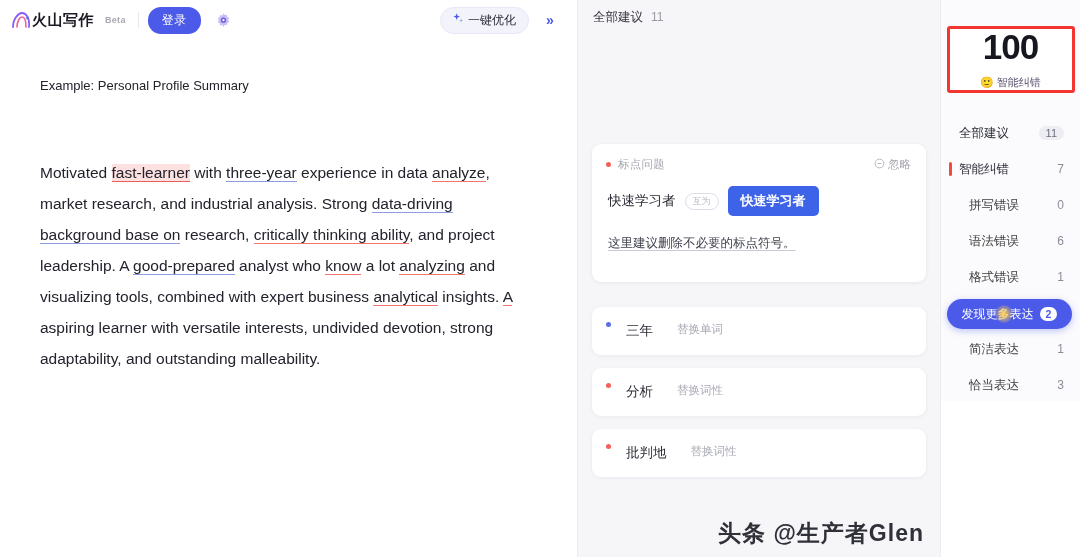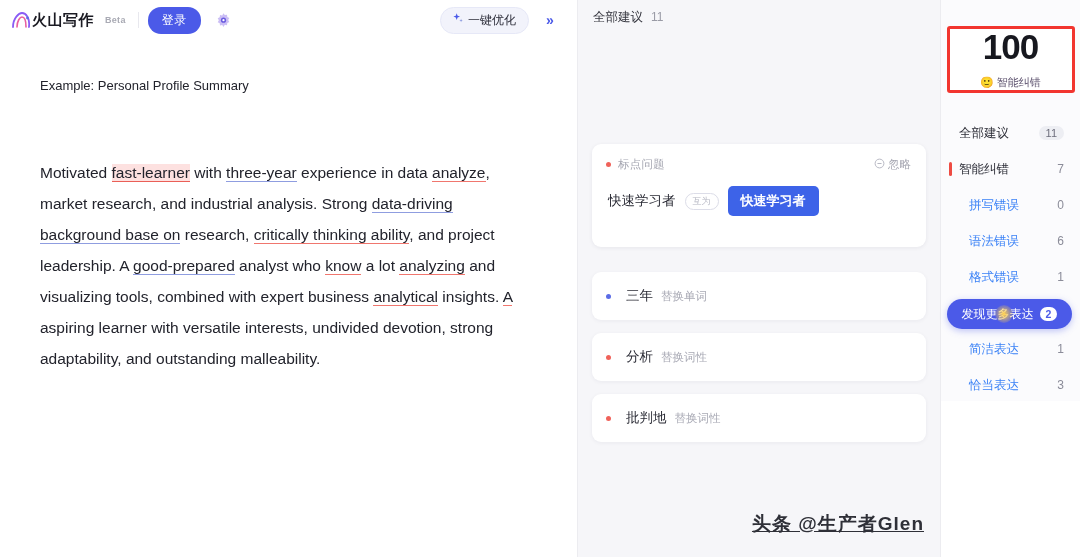--- a/index.html
+++ b/index.html
@@ -147,33 +147,32 @@
     font-size: 12px; color: #77788a;
     display: flex; align-items: center; gap: 4px;
     padding-left: 2px; cursor: pointer;
   }
 
   .sugg-row {
     background: #fff; border-radius: 9px;
     padding: 15px 15px 15px 14px;
     box-shadow: 0 1px 4px rgba(28,30,60,.06);
     margin-bottom: 13px;
-    display: flex; align-items: center; gap: 8px;
+    display: flex; gap: 8px;
     cursor: pointer;
   }
   .row-word { font-size: 13.5px; color: #2a2b35; }
-  .row-kind { font-size: 11.5px; color: #a9aab5; }
+  .row-kind { font-size: 11.5px; color: #a9aab5; margin-left: 16px; }
 
   
   .watermark {
-    position: absolute; right: 16px; bottom: 20px;
-    font-size: 19px; font-weight: 700; color: #2f3038;
+    position: absolute; right: 16px; bottom: 8px;
+    font-size: 23px; font-weight: 700; color: #2f3038;
     letter-spacing: 1px; z-index: 45;
     font-family: "Liberation Sans", "DejaVu Sans", sans-serif;
-    text-decoration: underline;
   }
 
   
   .stats-pane {
     width: 139px; height: 401px;
     background: #fbfbfd;
     position: relative;
     padding-top: 26px;
     display: flex; flex-direction: column; align-items: center; text-align: center;
   }
@@ -208,21 +207,21 @@
     padding-left: 18px; padding-right: 16px;
     cursor: pointer; position: relative;
   }
   .stat-item .bar {
     position: absolute; left: 8px; top: 11px;
     width: 3px; height: 14px; border-radius: 2px;
   }
   .bar-red { background: #ee4b43; }
   .bar-blue { background: #3d63e8; }
   .stat-label { font-size: 12.5px; color: #2d2e38; }
-  .stat-label.sub { color: #3b82f6; padding-left: 10px; }
+  .stat-label.sub { color: #404040; padding-left: 10px; }
   .stat-sp { flex: 1 1 auto; }
   .stat-count { font-size: 12px; color: #8b8c99; }
   .stat-count.pill {
     background: #edeef3; border-radius: 9px;
     padding: 1px 7px; font-size: 11px; color: #6d6e7c;
   }
 
   .discover-btn {
     position: absolute; left: 6px; bottom: 72px;
     width: 125px; height: 30px;
@@ -322,20 +321,21 @@
         </div>
 
         <div class="card-correction">
           <span class="orig-text">快速学习者</span>
           <span class="arrow-pill">
             <span>互为</span>
           </span>
           <span class="fix-chip">快速学习者</span>
         </div>
 
+        <div class="card-desc">这里建议删除不必要的标点符号。</div>
 
       </div>
 
       <div>
           <div class="sugg-row">
             <span class="dot" style="background: rgb(91, 108, 230);"></span>
             <span class="row-word">三年</span>
             <span class="row-kind">替换单词</span>
           </div>
           <div class="sugg-row">

